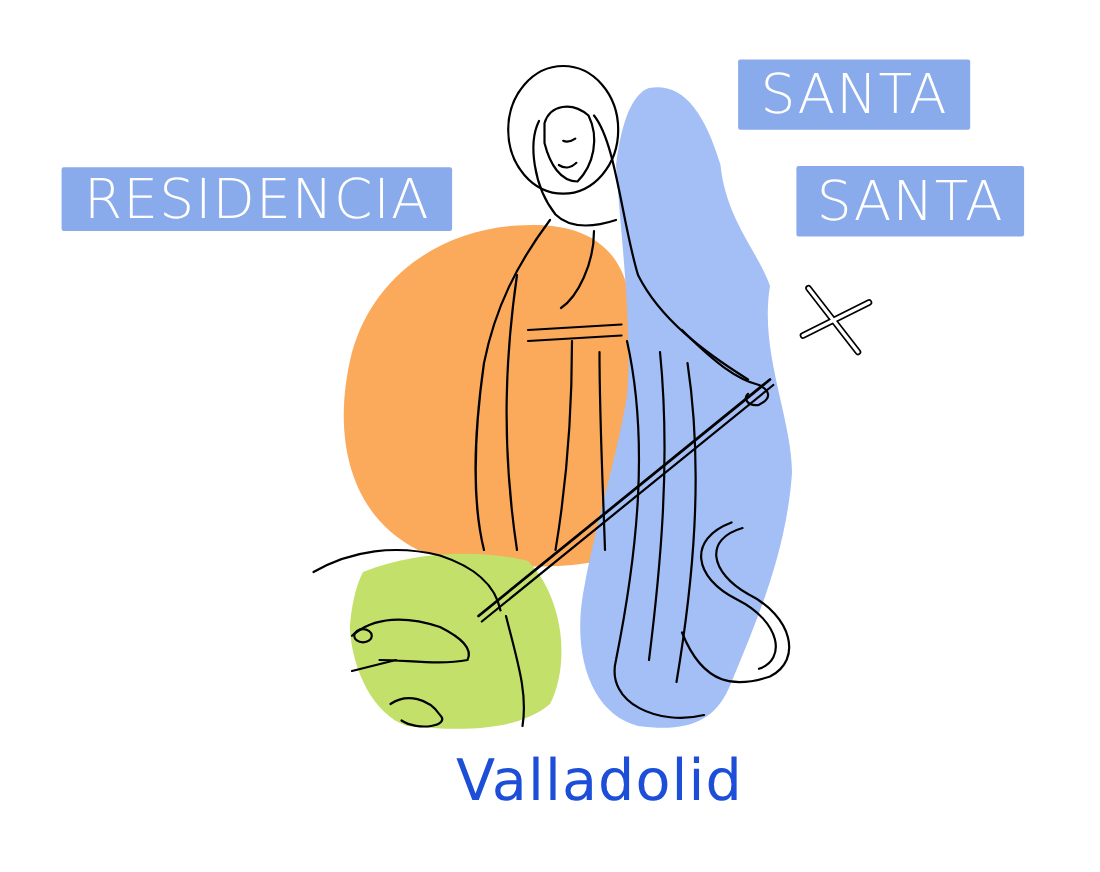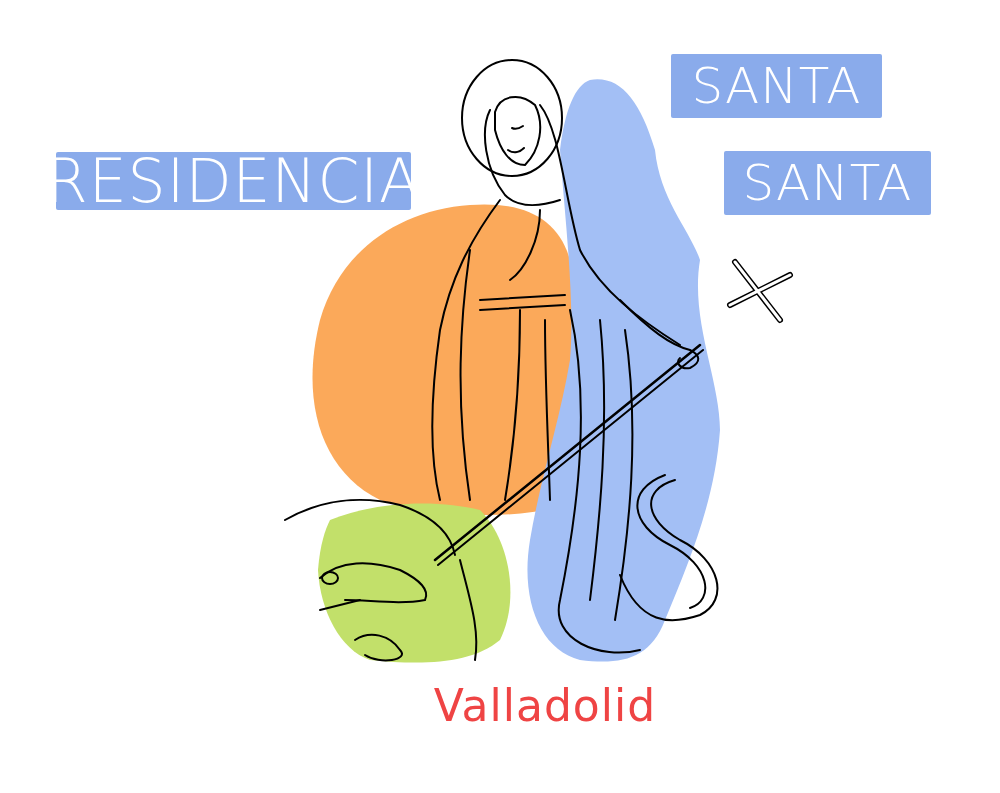--- a/index.html
+++ b/index.html
@@ -1,25 +1,25 @@
 <!DOCTYPE html>
 <html><head>
   <meta charset="utf-8">
   <style>
     html, body { margin: 0; padding: 0; background: #ffffff; }
     body { width: 1000px; height: 793px; position: relative; overflow: hidden;
            font-family: "DejaVu Sans", "Liberation Sans", sans-serif; }
     .label-box { position: absolute; background: #8aabeb; color: #ffffff;
                  font-weight: 300; letter-spacing: 1px; line-height: 1;
                  display: flex; align-items: center; justify-content: center; border-radius: 2px; }
-    .residencia { left: 56px; top: 152px; width: 355px; height: 58px; font-size: 60px; }
+    .residencia { left: 56px; top: 152px; width: 355px; height: 58px; font-size: 50px; }
     .santa { left: 652px; top: 54px; width: 211px; height: 64px; font-size: 50px; margin-left: 19px; }
     .marta { left: 724px; top: 151px; width: 207px; height: 64px; font-size: 50px; }
     .city { position: absolute; left: 400px; top: 680px; width: 290px; text-align: center;
-            font-size: 44px; color: #ef4444; font-family: "DejaVu Sans", sans-serif; letter-spacing: 1px; }
+            font-size: 52px; color: #1d4ed8; font-family: "DejaVu Sans", sans-serif; letter-spacing: 1px; }
     svg.art { position: absolute; left: 0; top: 0; }
   </style>
 </head>
 <body>
 
 <svg class="art" width="1000" height="793" viewBox="0 0 1000 793">
 
   <path d="M470 205 C 540 200, 575 230, 575 300 L 575 500 C 540 520, 440 520, 380 500 C 320 470, 300 400, 320 320 C 340 250, 400 210, 470 205 Z" fill="#fba95a"></path>
 
   <path d="M590 80 C 620 75, 640 100, 655 150 C 660 200, 690 230, 700 260 C 690 320, 720 380, 720 430 C 715 500, 690 560, 665 620 C 650 660, 620 665, 580 660 C 540 650, 520 600, 530 540 C 540 480, 560 420, 570 360 C 575 300, 565 220, 560 150 C 565 110, 575 85, 590 80 Z" fill="#a3bff5"></path>

